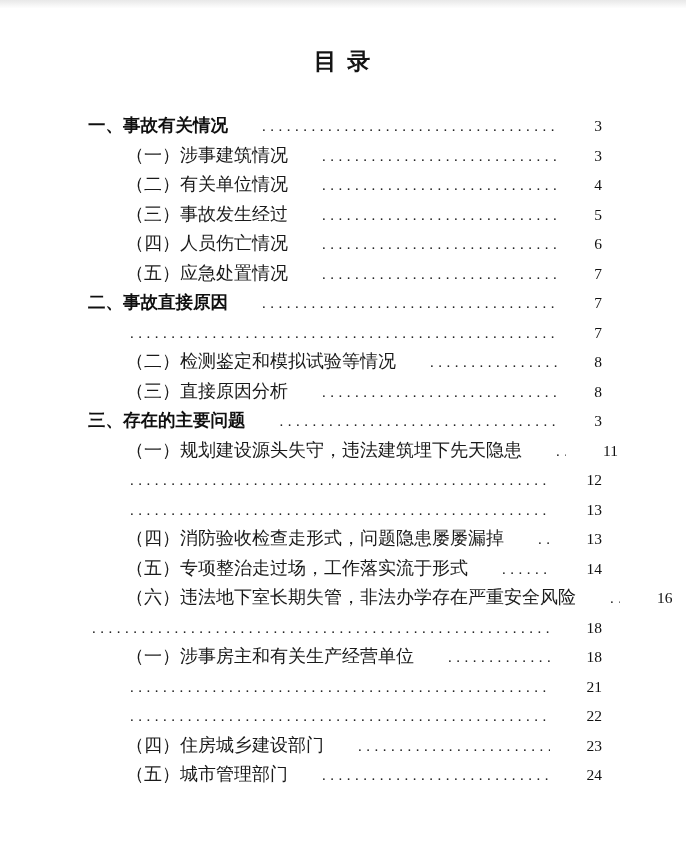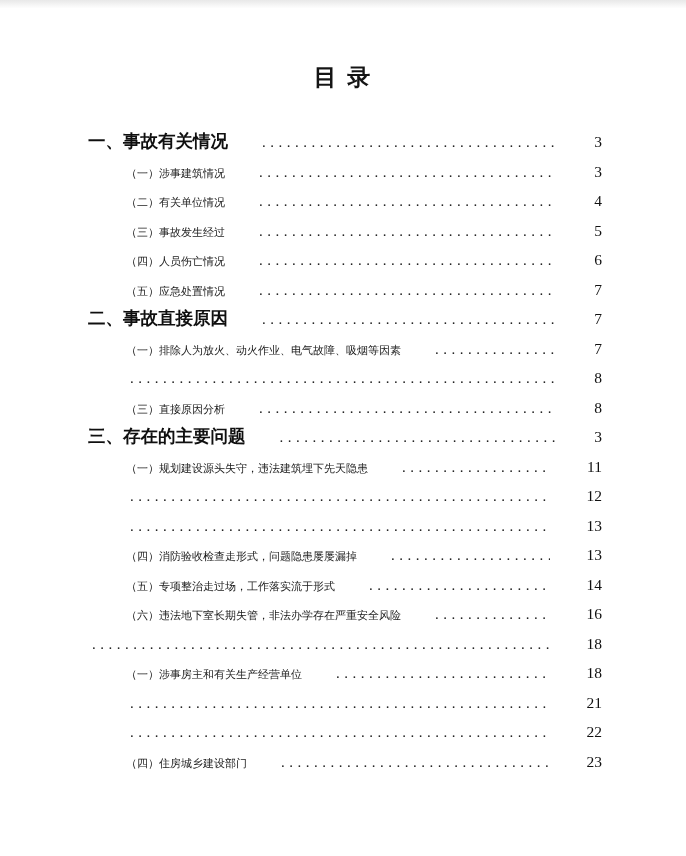--- a/index.html
+++ b/index.html
@@ -15,21 +15,21 @@
     overflow: hidden;
   }
   .top-shade {
     position: absolute;
     top: 0; left: 0; right: 0;
     height: 10px;
     background: linear-gradient(180deg, #e8e8e8 0%, rgba(255,255,255,0) 85%);
     pointer-events: none;
   }
   .title {
-    margin: 16px;
+    margin: 0;
     padding-top: 46px;
     text-align: center;
     font-family: "Liberation Sans", "DejaVu Sans", sans-serif;
     font-weight: 700;
     font-size: 23px;
     letter-spacing: 2px;
     color: #141414;
   }
   .toc {
     margin: 34px 84px 0 88px;
@@ -48,21 +48,21 @@
     font-family: "Liberation Sans", "DejaVu Sans", sans-serif;
     font-weight: 700;
     font-size: 17.5px;
     color: #0f0f0f;
   }
   .lvl2 {
     padding-left: 38px;
   }
   .lvl2 .toc-text {
     font-family: "Liberation Serif", "DejaVu Serif", serif;
-    font-size: 11px;
+    font-size: 18px;
     color: #1a1a1a;
   }
   .toc-leader {
     flex: 1 1 auto;
     overflow: hidden;
     white-space: nowrap;
     min-width: 10px;
     margin: 0 7px 0 4px;
     font-family: "Liberation Serif", "DejaVu Serif", serif;
     font-size: 15px;
@@ -122,26 +122,26 @@
     <span class="toc-page">7</span>
   </div>
 
   <div class="toc-line lvl1">
     <span class="toc-text">二、事故直接原因</span>
     <span class="toc-leader"></span>
     <span class="toc-page">7</span>
   </div>
 
   <div class="toc-line lvl2">
-    <span class="toc-text">（一）排除人为放火、动火作业、电气故障、吸烟等因素</span>
     <span class="toc-leader"></span>
     <span class="toc-page">7</span>
   </div>
 
   <div class="toc-line lvl2">
+    <span class="toc-text">（二）检测鉴定和模拟试验等情况</span>
     <span class="toc-leader"></span>
     <span class="toc-page">8</span>
   </div>
 
   <div class="toc-line lvl2">
     <span class="toc-text">（三）直接原因分析</span>
     <span class="toc-leader"></span>
     <span class="toc-page">8</span>
   </div>
 
@@ -205,14 +205,19 @@
     <span class="toc-leader"></span>
     <span class="toc-page">22</span>
   </div>
 
   <div class="toc-line lvl2">
     <span class="toc-text">（四）住房城乡建设部门</span>
     <span class="toc-leader"></span>
     <span class="toc-page">23</span>
   </div>
 
+  <div class="toc-line lvl2">
+    <span class="toc-text">（五）城市管理部门</span>
+    <span class="toc-leader"></span>
+    <span class="toc-page">24</span>
+  </div>
 </div>
 </div>
 
 </body></html>

